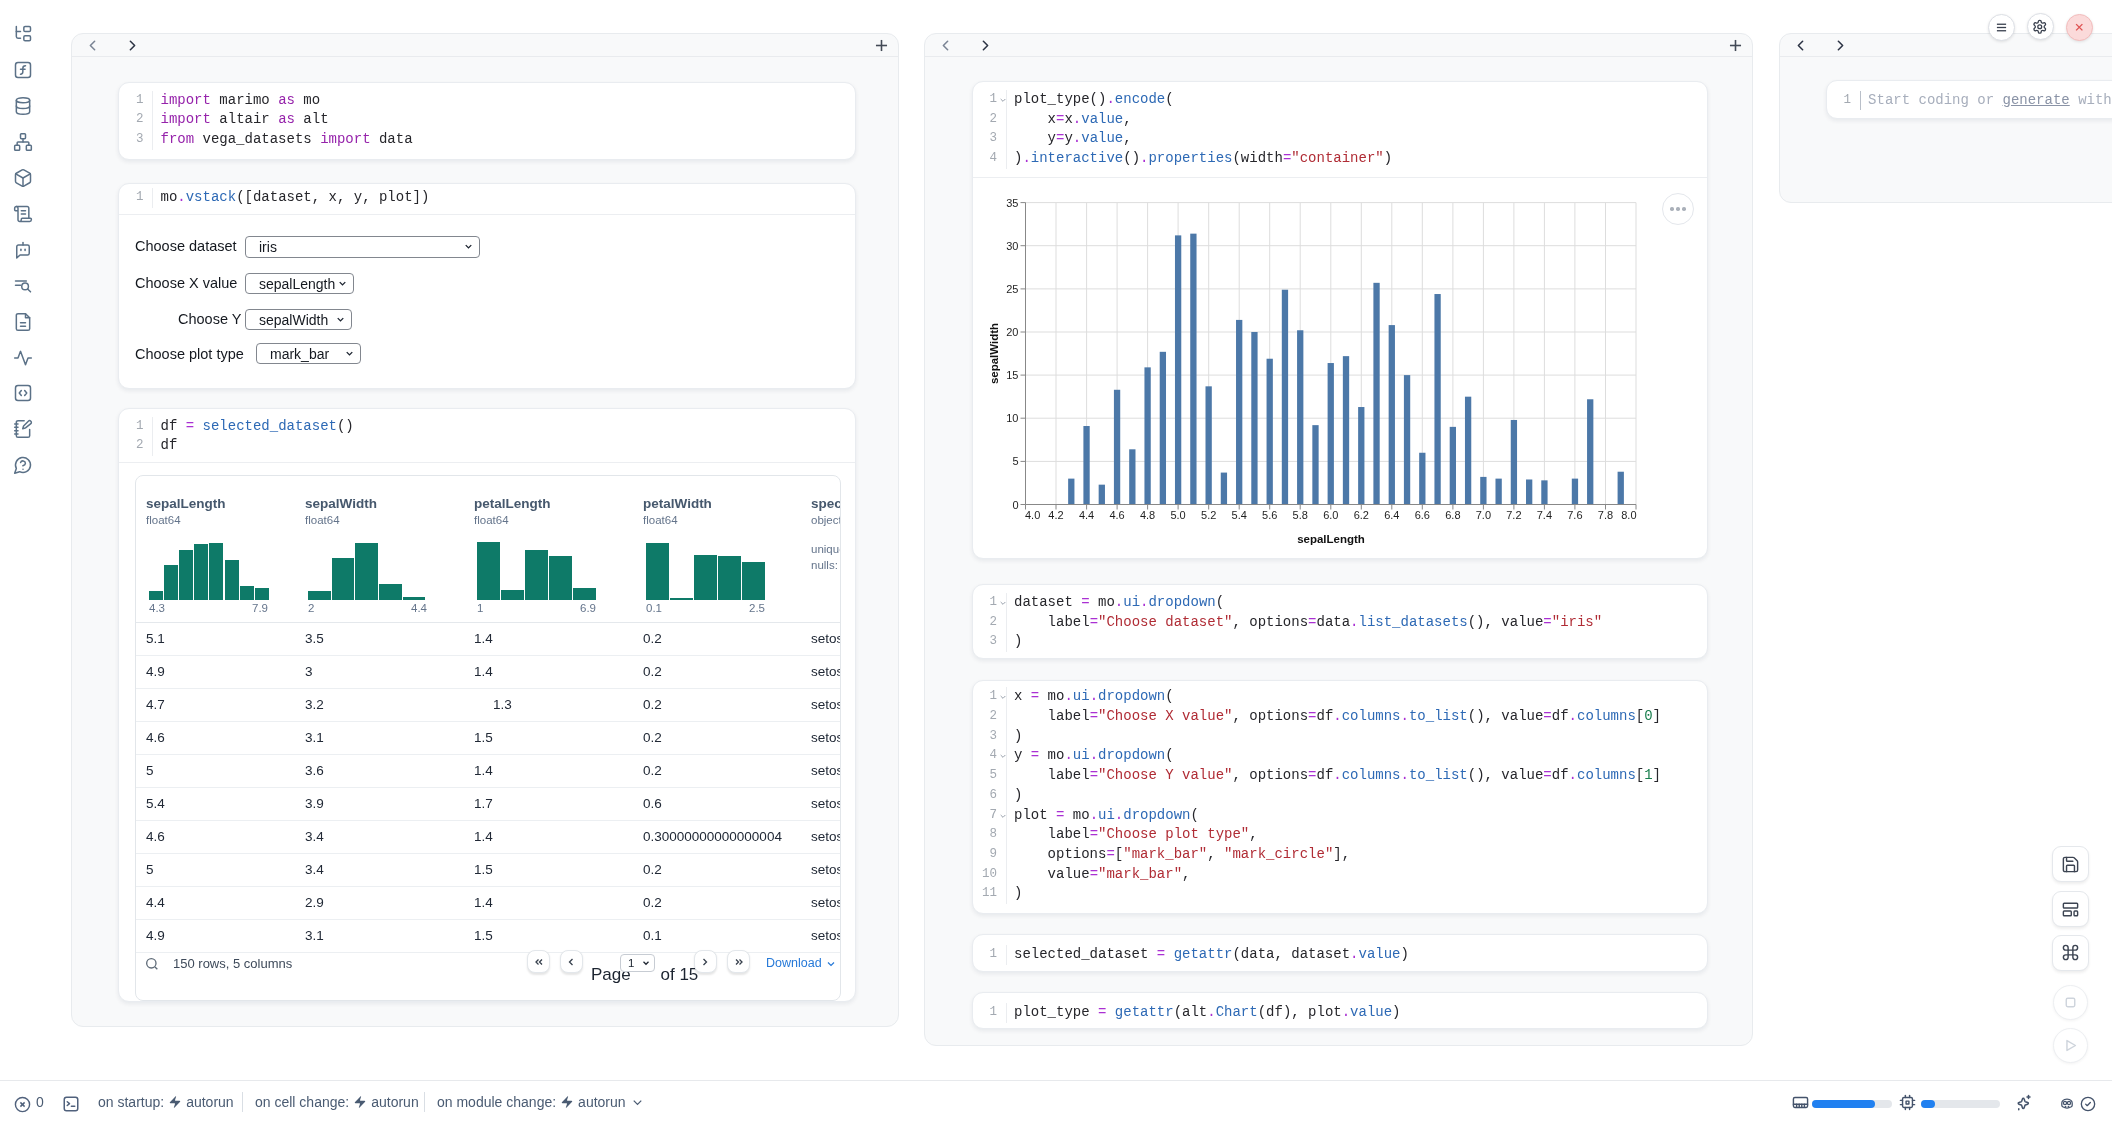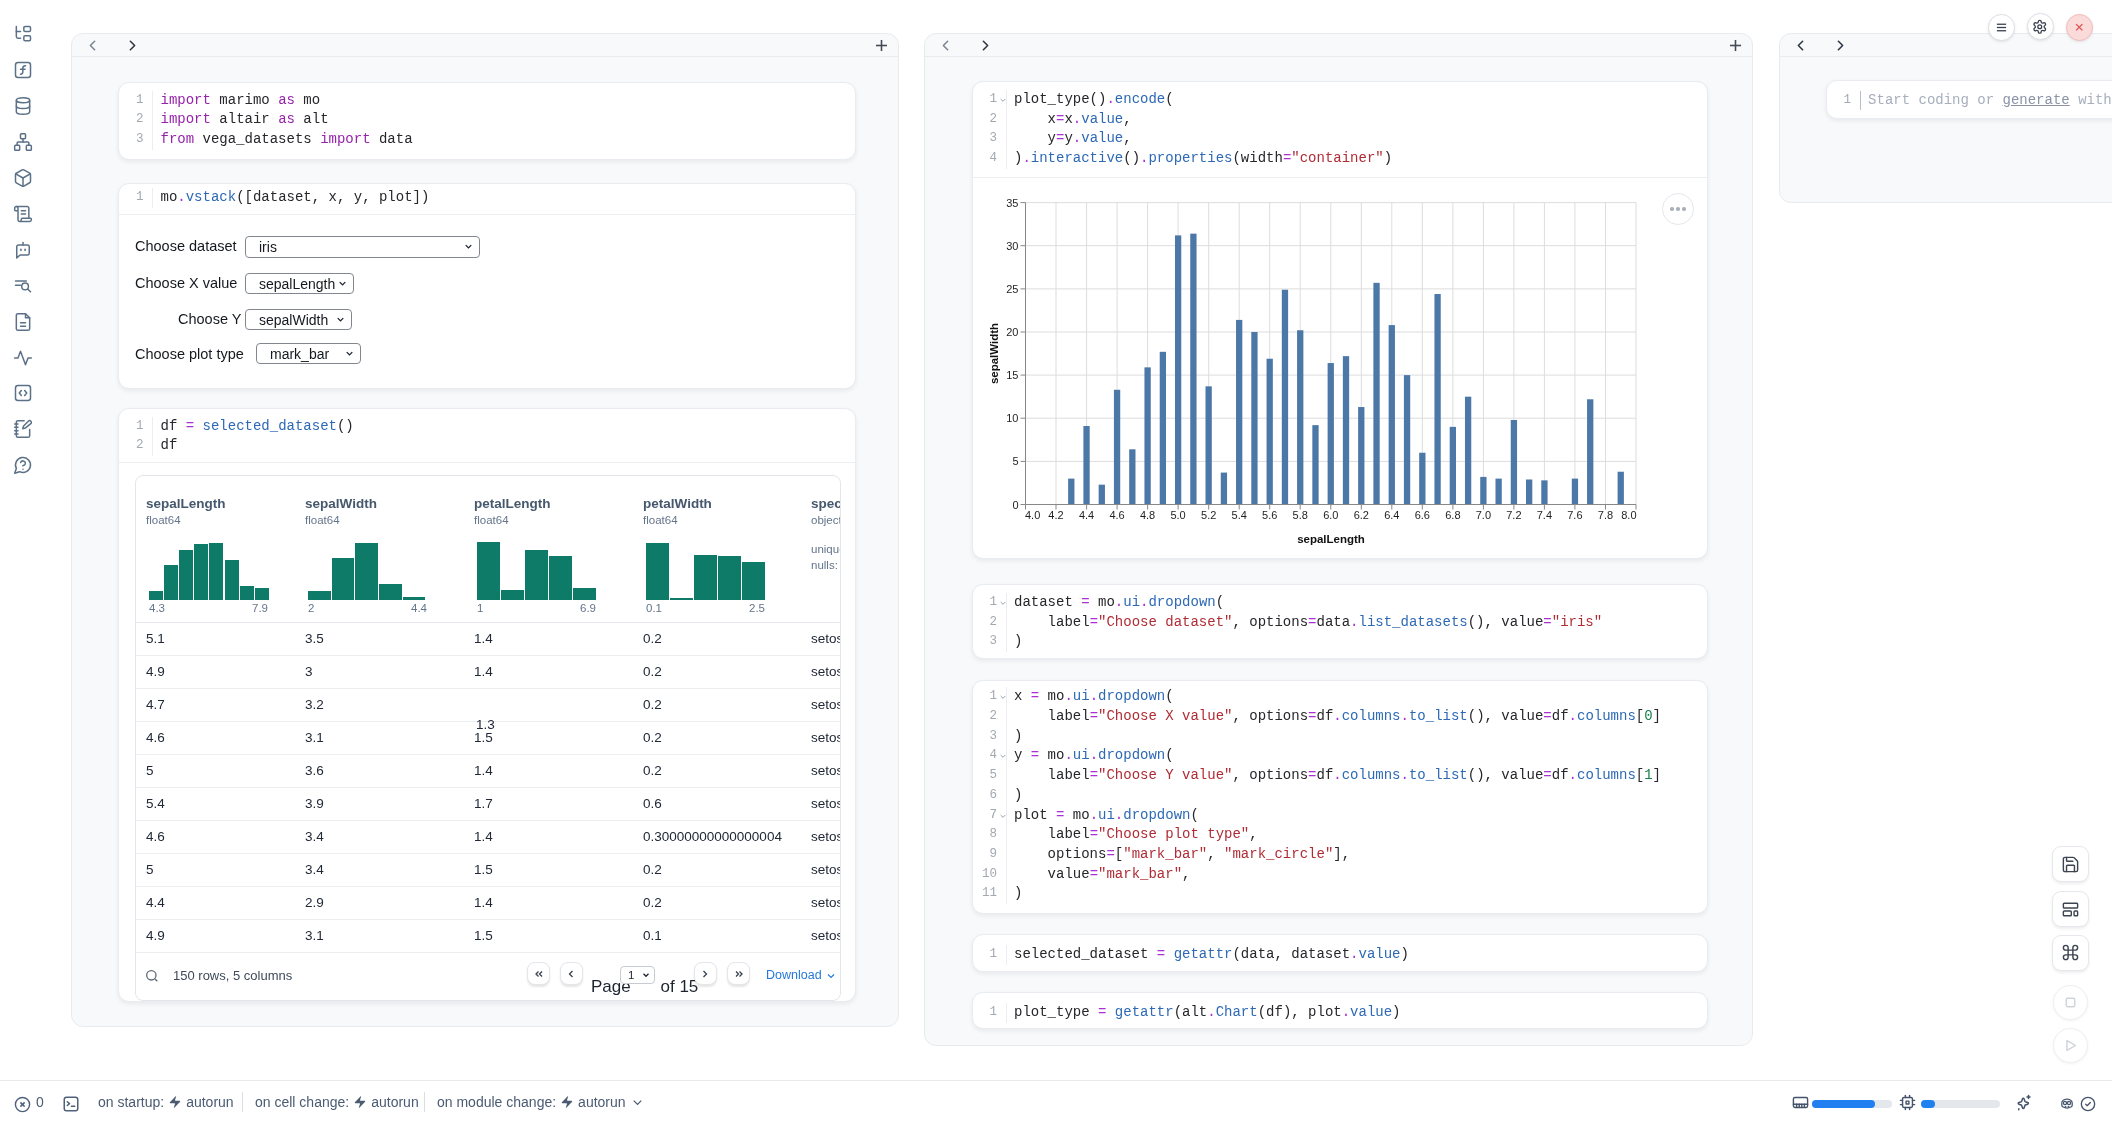--- a/index.html
+++ b/index.html
@@ -26,21 +26,21 @@
   display:flex;align-items:center;font-size:14px;color:#14181f;padding:0 5px 0 13px;justify-content:space-between;}
 .dtable{position:absolute;left:16px;top:66.5px;width:705.5px;height:526px;
   border:1px solid #e2e6ea;border-radius:8px;overflow:hidden;background:#fff;}
 .thead{position:relative;width:100%;height:147px;border-bottom:1px solid #e4e8ec;}
 .thtitle{position:absolute;top:20px;font-size:13.5px;font-weight:bold;color:#46586d;}
 .thtype{position:absolute;top:38px;font-size:11.5px;color:#64748b;}
 .hlab{position:absolute;top:126px;font-size:11.5px;color:#64748b;}
 .hlabr{position:absolute;top:126px;font-size:11.5px;color:#64748b;text-align:right;}
 .trow{position:relative;height:33px;border-bottom:1px solid #eceff2;}
 .trow span{position:absolute;top:7.5px;font-size:13.5px;color:#212936;}
-.tfoot{position:absolute;left:0;bottom:0;width:100%;height:47px;}
+.tfoot{position:absolute;left:0;bottom:12px;width:100%;height:47px;}
 .fsearch{position:absolute;left:8px;top:15px;}
 .frows{position:absolute;left:37px;top:15px;font-size:13px;color:#3e4a5a;}
 .pbtn{position:absolute;top:9px;width:23px;height:23px;background:#fff;border:1px solid #e3e7eb;
   border-radius:8px;box-shadow:0 1.5px 2px rgba(0,0,0,.1);display:flex;align-items:center;justify-content:center;}
 .ptext{position:absolute;top:15px;font-size:17px;color:#1c2430;margin-top:9px;}
 .psel{position:absolute;top:12.5px;width:35px;height:18px;border:1px solid #c7ccd3;border-radius:4px;background:#fff;
   font-size:11.5px;color:#1c2430;display:flex;align-items:center;justify-content:space-between;padding:0 3px 0 7px;}
 .dl{position:absolute;left:630px;top:15px;font-size:12.5px;color:#2679d8;text-align:center;}
 .dlch{position:absolute;left:689px;top:17px;}
 .statusbar{position:absolute;left:0;top:1080px;width:2112px;height:42px;background:#fff;border-top:1px solid #e7e9ec;}
@@ -254,21 +254,21 @@
         <div class="trow">
           <span style="left:10px;">4.9</span>
           <span style="left:169px;">3</span>
           <span style="left:338px;">1.4</span>
           <span style="left:507px;">0.2</span>
           <span style="left:675px;">setosa</span>
         </div>
         <div class="trow">
           <span style="left:10px;">4.7</span>
           <span style="left:169px;">3.2</span>
-          <span style="left:340px;margin-top:20px;">1.3</span>
+          <span style="left:357px;">1.3</span>
           <span style="left:507px;">0.2</span>
           <span style="left:675px;">setosa</span>
         </div>
         <div class="trow">
           <span style="left:10px;">4.6</span>
           <span style="left:169px;">3.1</span>
           <span style="left:338px;">1.5</span>
           <span style="left:507px;">0.2</span>
           <span style="left:675px;">setosa</span>
         </div>

